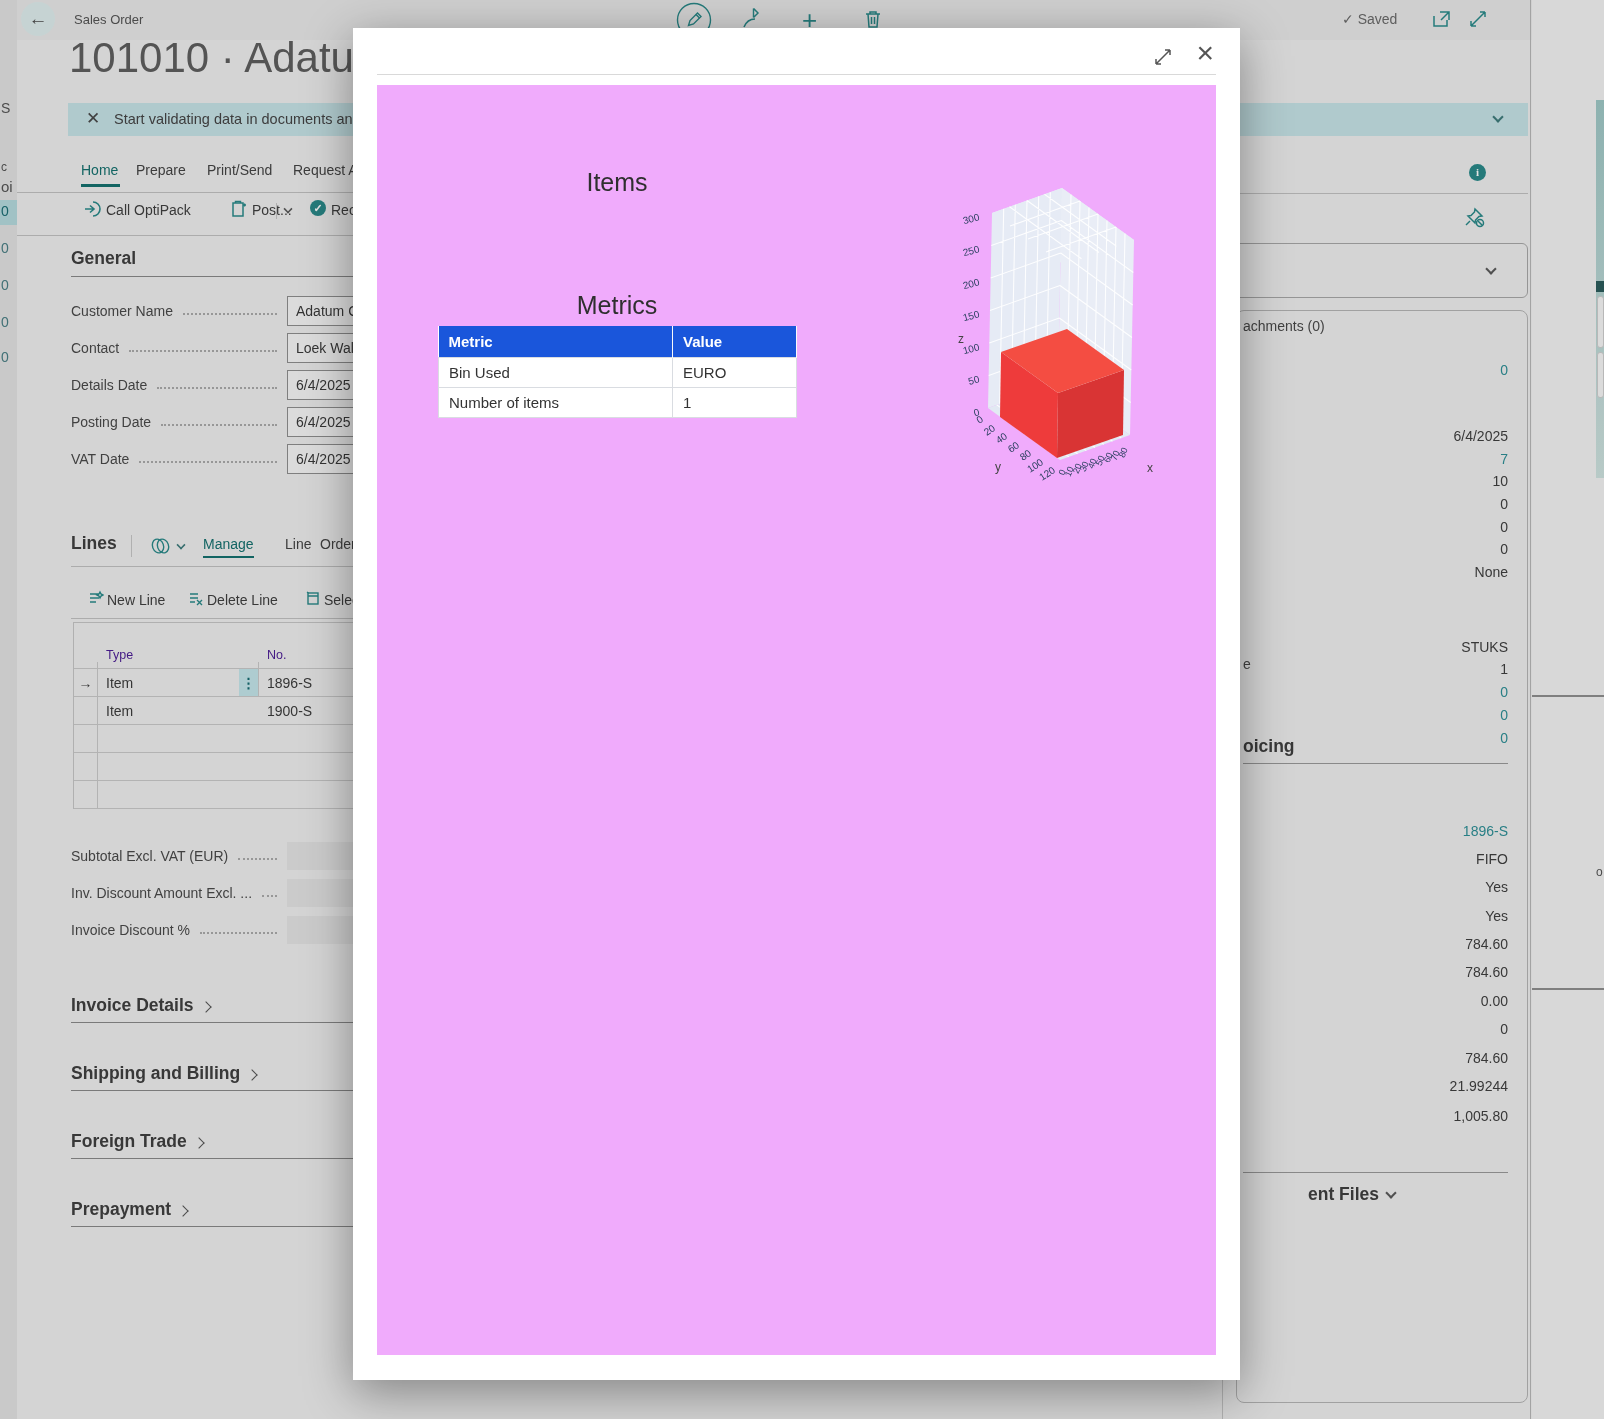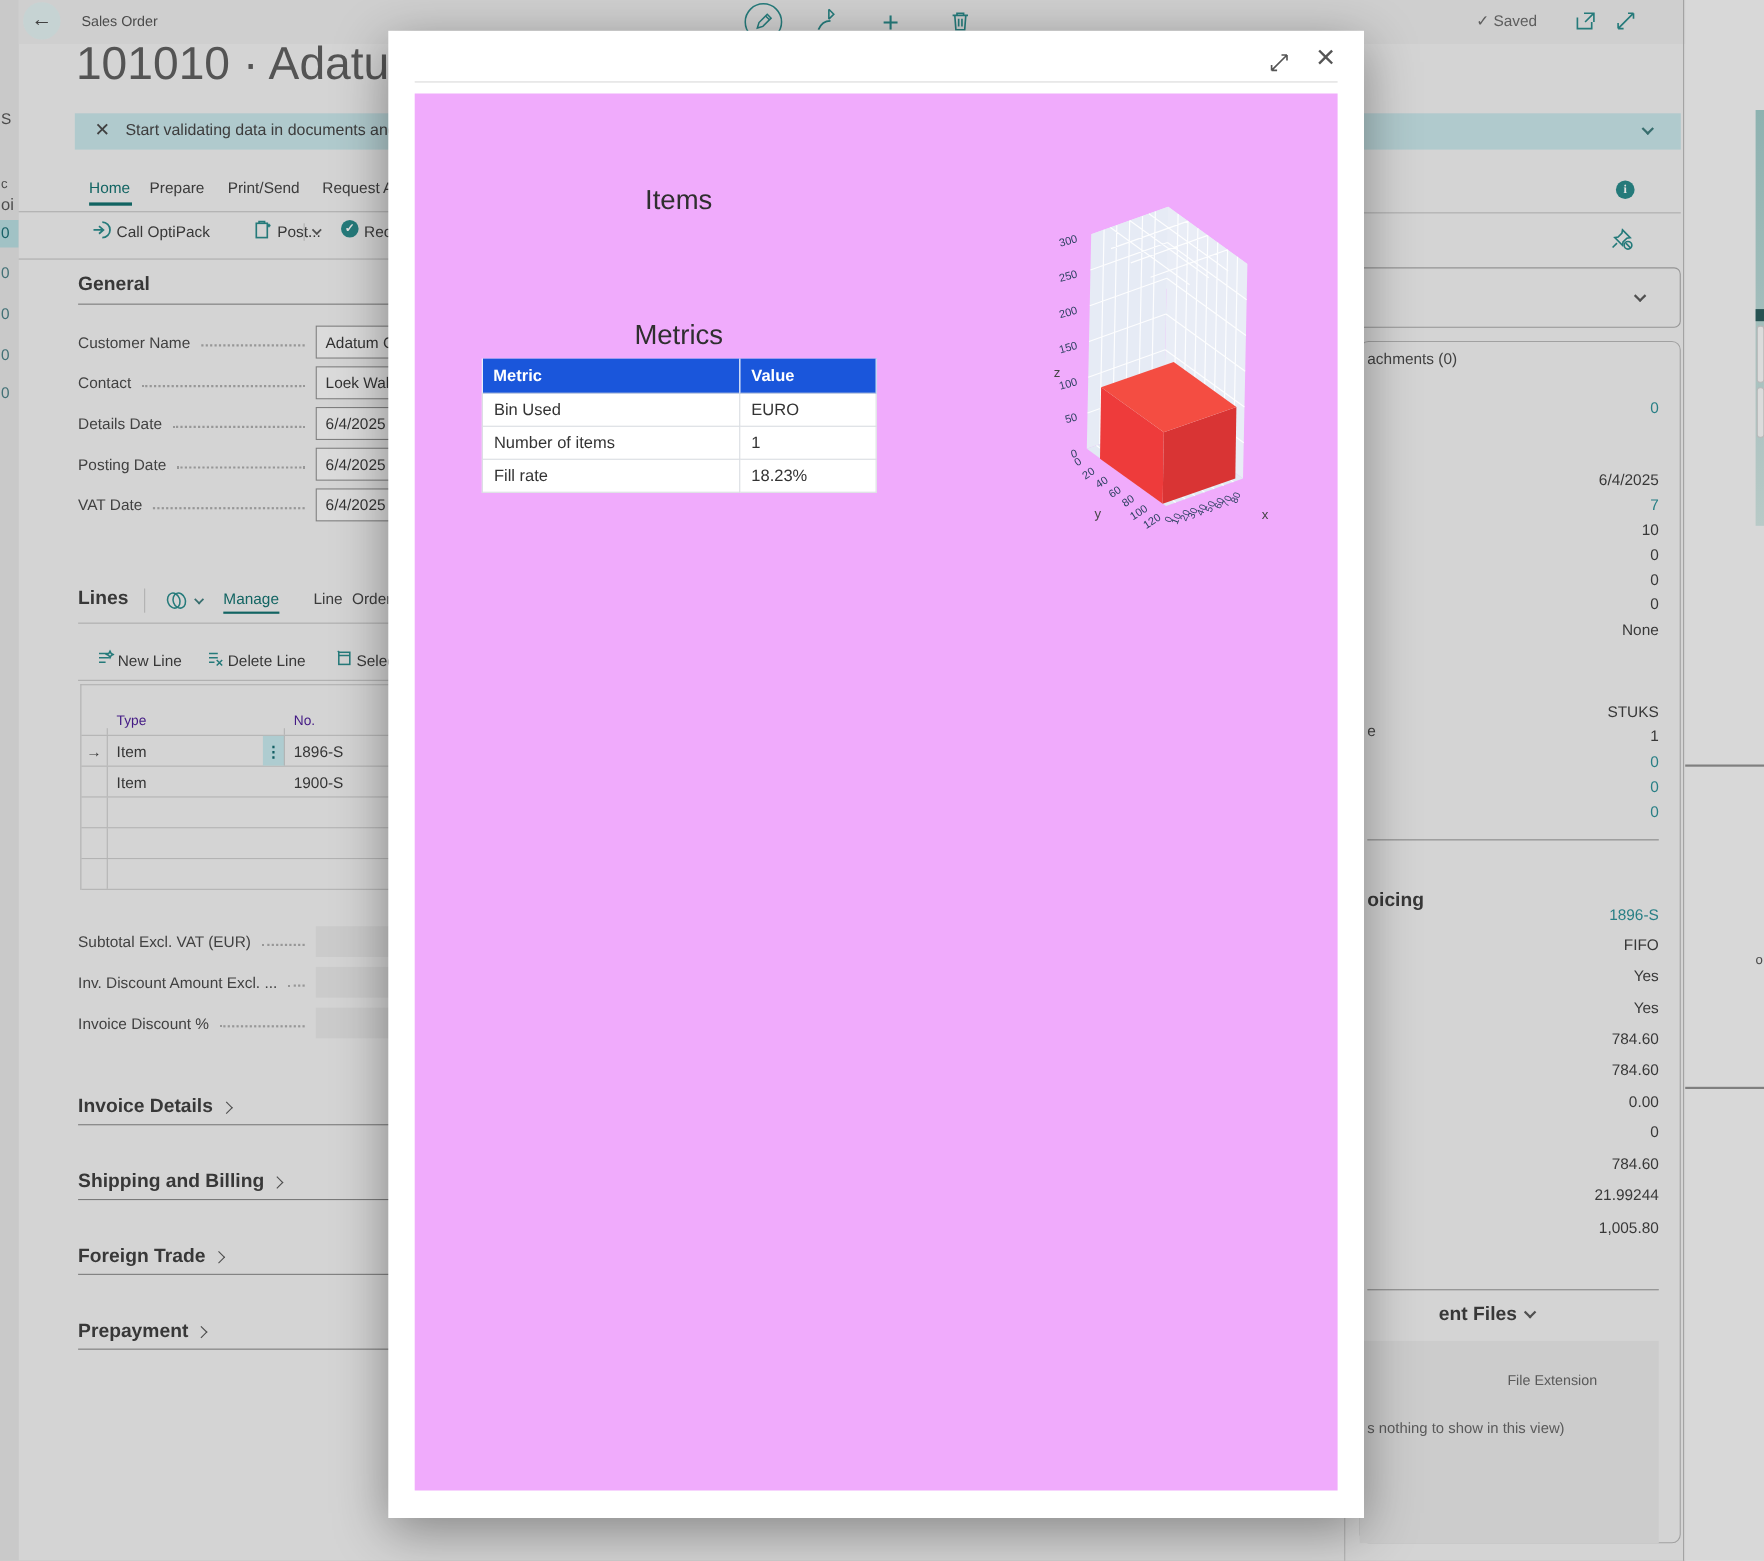--- a/index.html
+++ b/index.html
@@ -329,40 +329,36 @@
   <div class="fb-val" style="top:564px">None</div>
 
   <div class="abs lbl" style="left:1243px;top:656px">e</div>
   <div class="fb-val" style="top:639px">STUKS</div>
   <div class="fb-val" style="top:661px">1</div>
   <div class="fb-val fb-link" style="top:684px">0</div>
   <div class="fb-val fb-link" style="top:707px">0</div>
   <div class="fb-val fb-link" style="top:730px">0</div>
 
   <div class="hr" style="left:1243px;top:763px;width:265px;background:#9a9a9a"></div>
-  <div class="sec-h" style="left:1243px;top:808px">oicing</div>
+  <div class="sec-h" style="left:1243px;top:736px">oicing</div>
 
   <div class="fb-val fb-link" style="top:823px">1896-S</div>
   <div class="fb-val" style="top:851px">FIFO</div>
   <div class="fb-val" style="top:879px">Yes</div>
   <div class="fb-val" style="top:908px">Yes</div>
   <div class="fb-val" style="top:936px">784.60</div>
   <div class="fb-val" style="top:964px">784.60</div>
   <div class="fb-val" style="top:993px">0.00</div>
   <div class="fb-val" style="top:1021px">0</div>
   <div class="fb-val" style="top:1050px">784.60</div>
   <div class="fb-val" style="top:1078px">21.99244</div>
   <div class="fb-val" style="top:1108px">1,005.80</div>
 
   <div class="hr" style="left:1243px;top:1172px;width:265px;background:#9a9a9a"></div>
   <div class="sec-h" style="left:1308px;top:1184px"><span>ent Files</span><span class="chev chev-g" style="margin-left:8px;transform:rotate(45deg);position:relative;top:-3px"></span></div>
-  <div class="abs" style="left:1236px;top:1219px;width:272px;height:184px;background:#e6e6e6">
-    <div style="position:absolute;right:56px;top:28px;font-size:13px;color:#666">File Extension</div>
-    <div style="position:absolute;left:7px;top:72px;font-size:13.5px;color:#666">s nothing to show in this view)</div>
-  </div>
 
   <div class="vline" style="left:1530px;top:0;height:1419px;background:#b8b8b8"></div>
   <div class="abs" style="left:1532px;top:0;width:72px;height:1419px;background:#f3f3f3">
     <div style="position:absolute;left:64px;top:100px;width:8px;height:378px;background:linear-gradient(#9fc8c6,#cfe3e0)"></div>
     <div style="position:absolute;left:64px;top:281px;width:8px;height:11px;background:#2c5d5d"></div>
     <div style="position:absolute;left:65px;top:296px;width:7px;height:52px;background:#f7f7f7;border:1px solid #cfcfcf;border-radius:3px"></div>
     <div style="position:absolute;left:65px;top:352px;width:7px;height:46px;background:#f7f7f7;border:1px solid #cfcfcf;border-radius:3px"></div>
     <span style="position:absolute;left:64px;top:865px;font-size:12px;color:#555">o</span>
     <div style="position:absolute;left:0;top:695px;width:72px;height:2px;background:#8f8f8f"></div>
     <div style="position:absolute;left:0;top:988px;width:72px;height:2px;background:#8f8f8f"></div>
@@ -393,24 +389,20 @@
         </thead>
         <tbody>
           <tr>
             <td>Bin Used</td>
             <td>EURO</td>
           </tr>
           <tr>
             <td>Number of items</td>
             <td>1</td>
           </tr>
-          <tr>
-            <td>Fill rate</td>
-            <td>18.23%</td>
-          </tr>
         </tbody>
       </table>
 
       <svg class="plot" width="260" height="310" viewBox="0 0 260 310">
 
         <polygon points="52,38 122,13 194,65 124,90" fill="#eaeef7"></polygon>
 
         <polygon points="48,233 118,208 122,13 52,38" fill="#e6ebf5"></polygon>
         <polygon points="118,208 190,260 194,65 122,13" fill="#e9edf6"></polygon>
 

